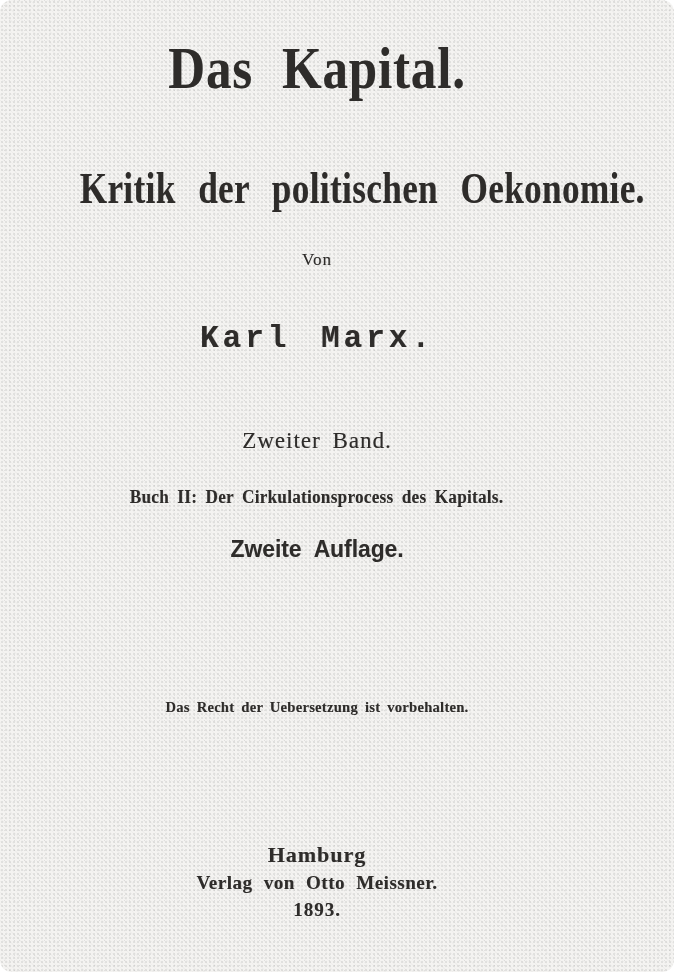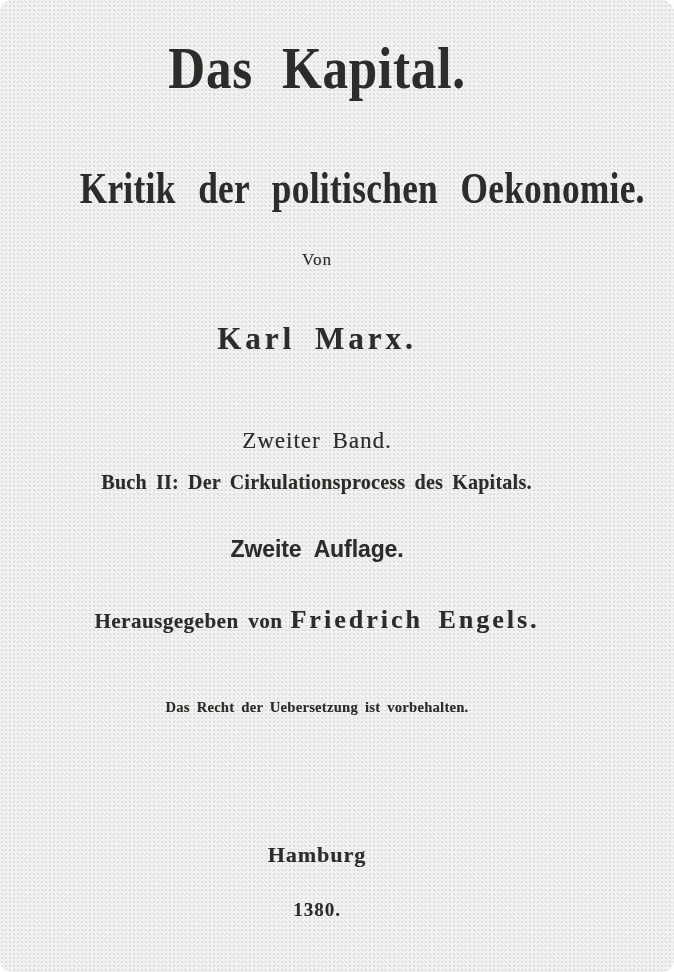--- a/index.html
+++ b/index.html
@@ -38,25 +38,25 @@
   .squeeze{display:inline-block;transform-origin:center;}
 
   .title{top:38px;font-size:60px;font-weight:bold;line-height:1;}
   .title .squeeze{transform:scaleX(0.85);word-spacing:0.30em;letter-spacing:1px;}
 
   .subtitle{top:166px;font-size:45px;font-weight:bold;line-height:1;}
   .subtitle .squeeze{transform:scaleX(0.78);word-spacing:0.38em;letter-spacing:0.5px;}
 
   .byline-prefix{top:250px;font-size:17px;font-weight:normal;letter-spacing:1px;}
 
-  .author{top:323px;font-size:31px;font-weight:600;letter-spacing:4px;word-spacing:8px;line-height:1;}
+  .author{top:323px;font-size:31px;font-weight:600;letter-spacing:4px;word-spacing:8px;line-height:1;font-family:Liberation Mono, monospace;}
 
   .volume{top:429px;font-size:23px;font-weight:500;letter-spacing:1px;word-spacing:5px;line-height:1;}
 
-  .book-part{top:472px;font-size:21px;font-weight:bold;line-height:1;}
+  .book-part{top:488px;font-size:18px;font-weight:bold;line-height:1;}
   .book-part .squeeze{transform:scaleX(0.95);word-spacing:4px;letter-spacing:0.3px;}
 
   .edition{
     top:537px;font-size:24px;font-weight:bold;line-height:1;
     font-family:"Liberation Sans","DejaVu Sans",sans-serif;
     text-align:center;
   }
   .edition .squeeze{transform:scaleX(0.95);word-spacing:7px;}
 
   .editor{top:603px;font-size:21px;line-height:1.3;}
@@ -89,24 +89,22 @@
   <div class="line volume">Zweiter Band.</div>
 
   <div class="line book-part">
     <span class="squeeze">Buch II: Der Cirkulationsprocess des Kapitals.</span>
   </div>
 
   <div class="line edition">
     <span class="squeeze">Zweite Auflage.</span>
   </div>
 
-  <div class="line editor">
-    <span class="prefix">Herausgegeben von</span><span class="name">Friedrich Engels.</span>
-  </div>
 
   <div class="line rights">Das Recht der Uebersetzung ist vorbehalten.</div>
 
   <div class="line imprint-city">Hamburg</div>
 
+  <div class="line imprint-publisher">Verlag von Otto Meissner.</div>
 
-  <div class="line imprint-year">1380.</div>
+  <div class="line imprint-year">1893.</div>
 
 </div>
 
 </body></html>

